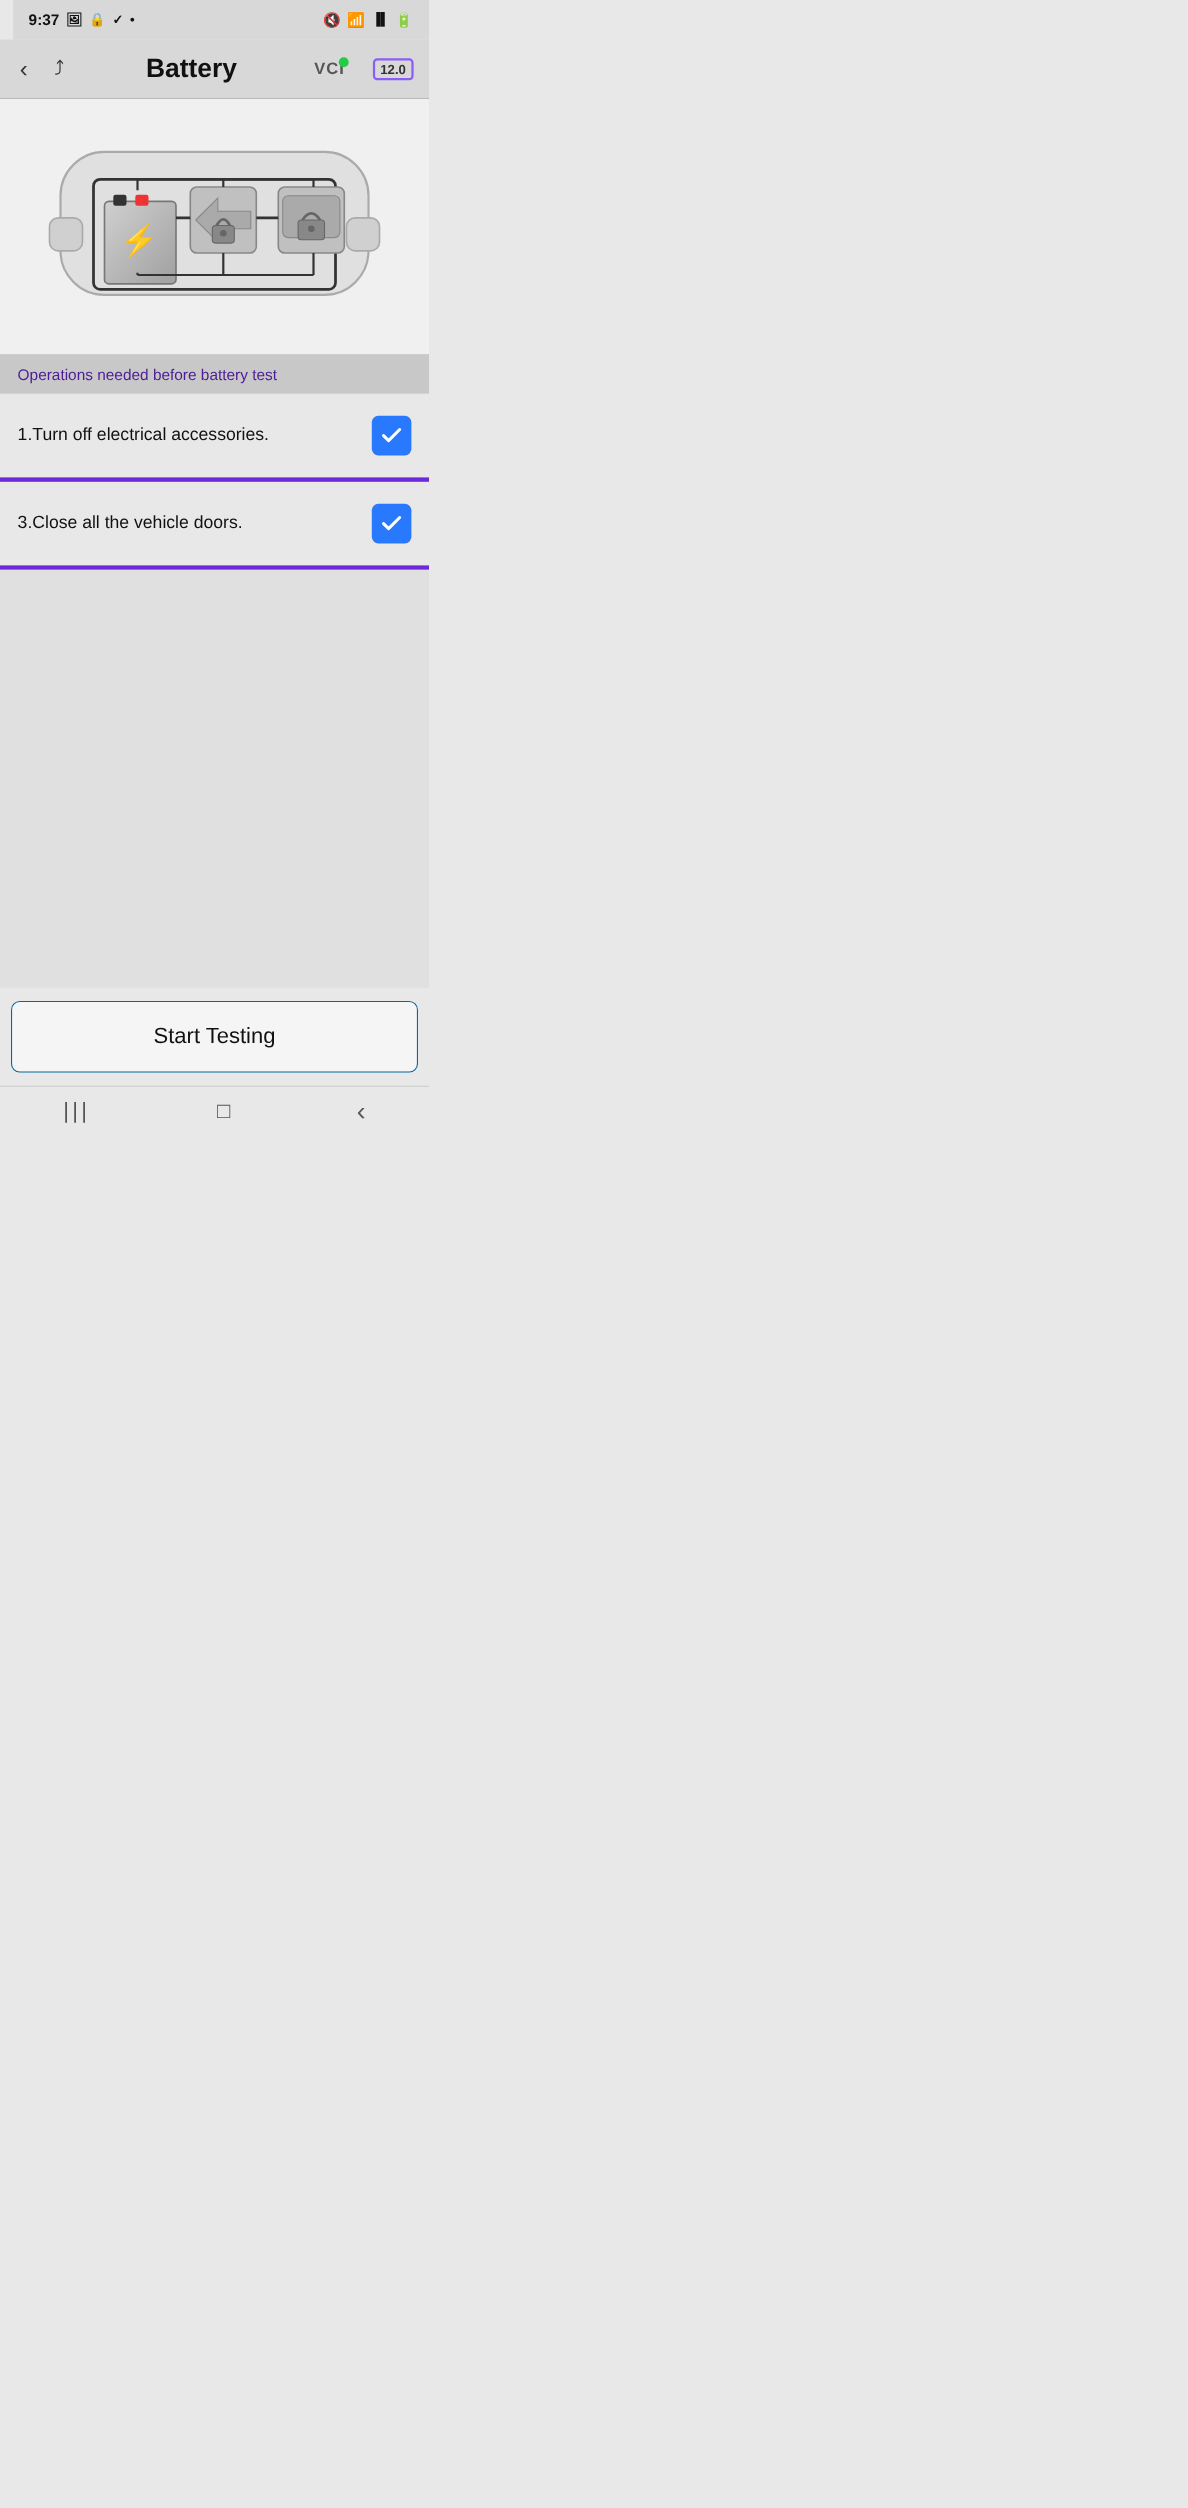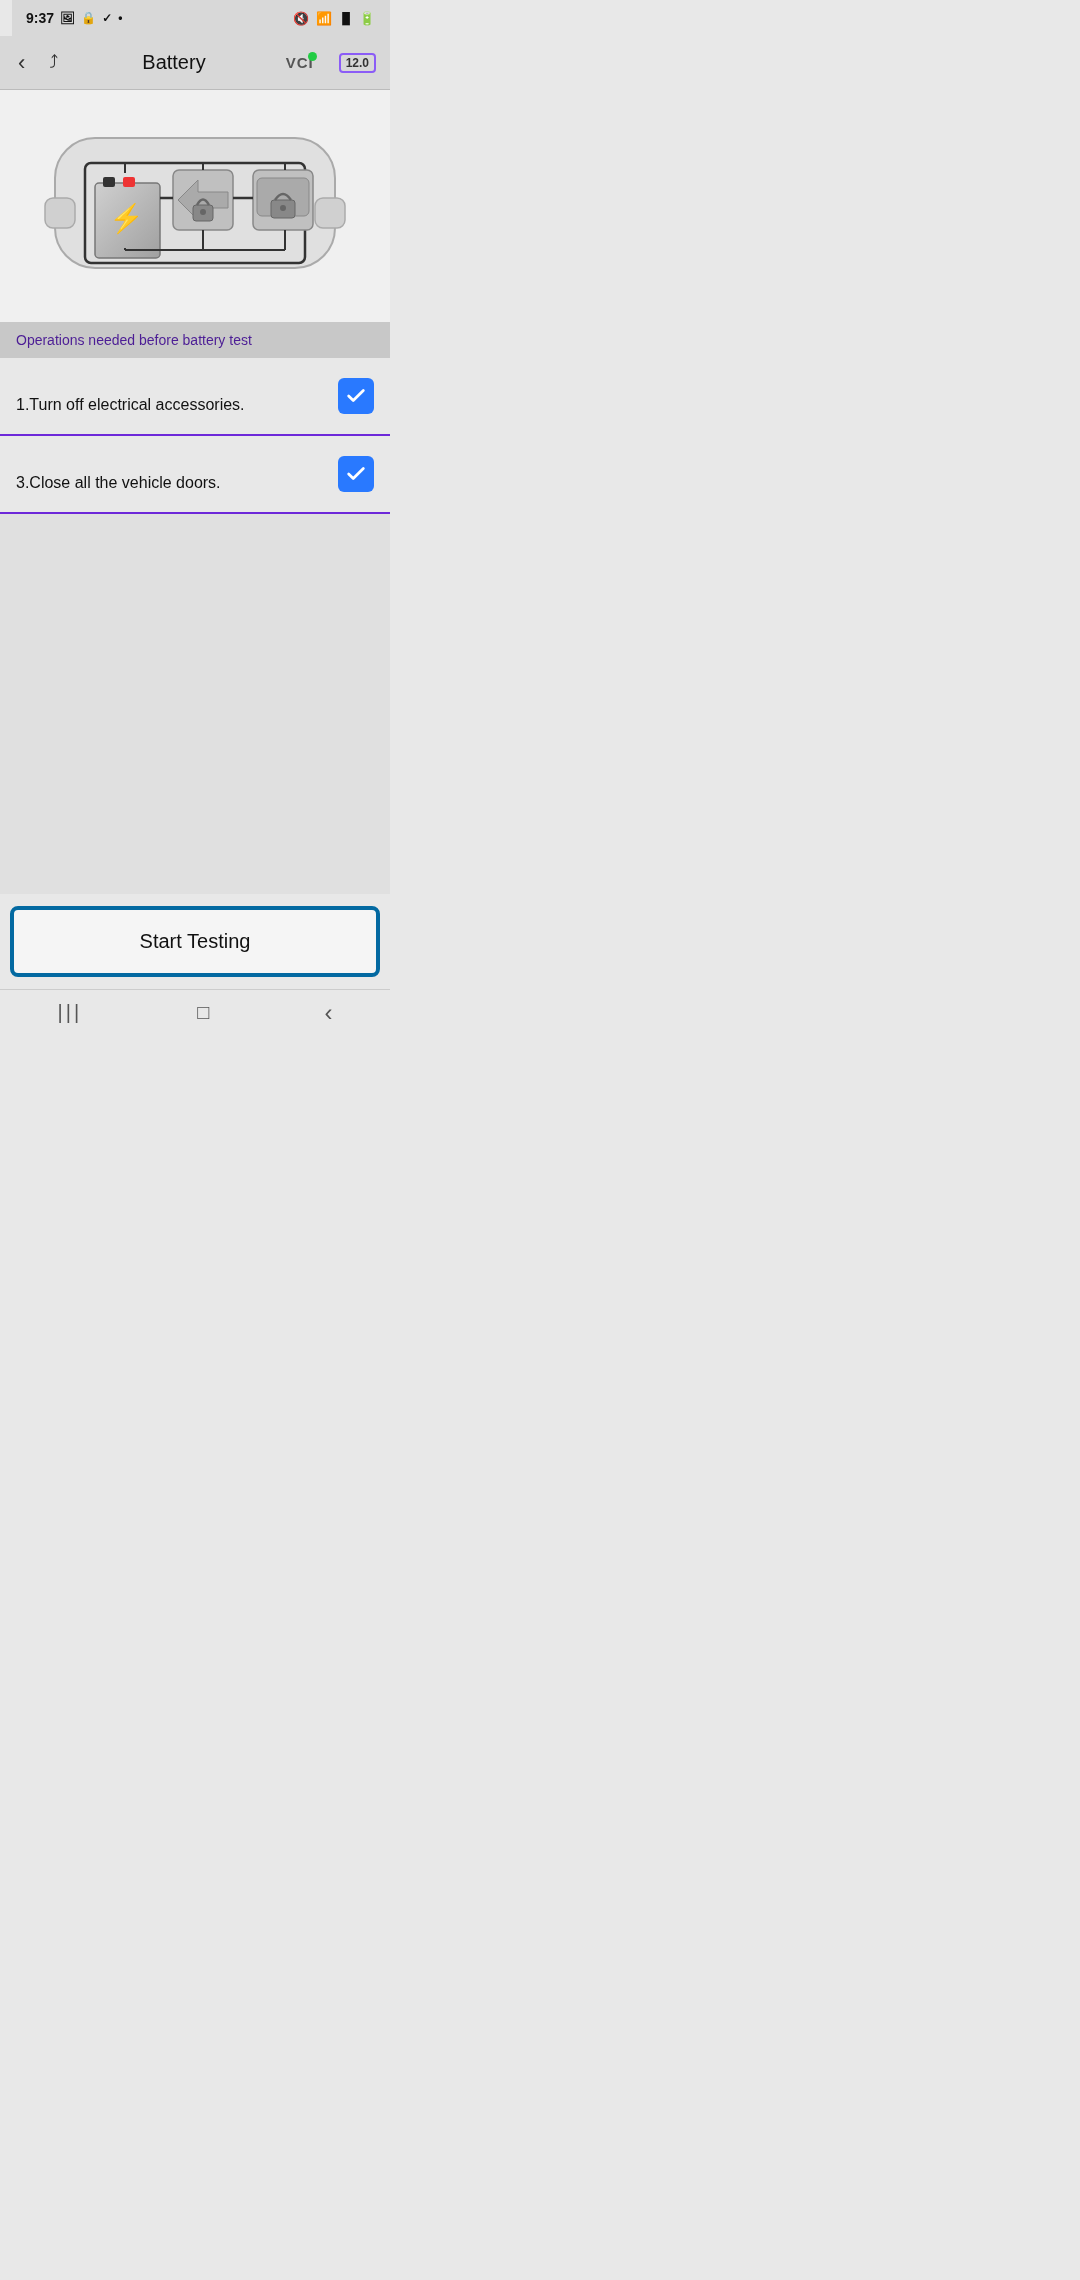--- a/index.html
+++ b/index.html
@@ -38,21 +38,21 @@
     .nav-bar {
       background: #d8d8d8;
       height: 54px;
       display: flex;
       align-items: center;
       justify-content: space-between;
       padding: 0 14px;
       border-bottom: 1px solid #bbb;
     }
     .nav-left { display: flex; align-items: center; gap: 16px; }
-    .nav-title { font-size: 20px; font-weight: 400; color: #111; flex: 1; text-align: center; }
+    .nav-title { font-size: 24px; font-weight: 700; color: #111; flex: 1; text-align: center; }
     .nav-right { display: flex; align-items: center; gap: 23px; justify-content: space-between; }
     .nav-icon-btn {
       background: none;
       border: none;
       cursor: pointer;
       font-size: 22px;
       color: #333;
       padding: 4px;
     }
 
@@ -109,24 +109,24 @@
       color: #4c1d95;
     }
 
     
     .checklist {
       background: #e8e8e8;
     }
 
     .checklist-item {
       display: flex;
-      align-items: flex-end;
+      align-items: center;
       justify-content: space-between;
       padding: 20px 16px;
-      border-bottom: 2px solid #6d28d9;
+      border-bottom: 4px solid #6d28d9;
     }
 
     .checklist-label {
       font-size: 16px;
       color: #111;
       flex: 1;
     }
 
     .checkbox-checked {
       width: 36px;
@@ -148,21 +148,21 @@
     
     .empty-area {
       flex: 1;
       background: #e0e0e0;
       min-height: 380px;
     }
 
     
     .start-testing-btn {
       background: #f5f5f5;
-      border: 4px solid #0369a1;
+      border: 1px solid #0369a1;
       border-radius: 8px;
       margin: 12px 10px;
       padding: 20px;
       font-size: 20px;
       font-weight: 500;
       color: #111;
       text-align: center;
       cursor: pointer;
       width: calc(100% - 20px);
     }

